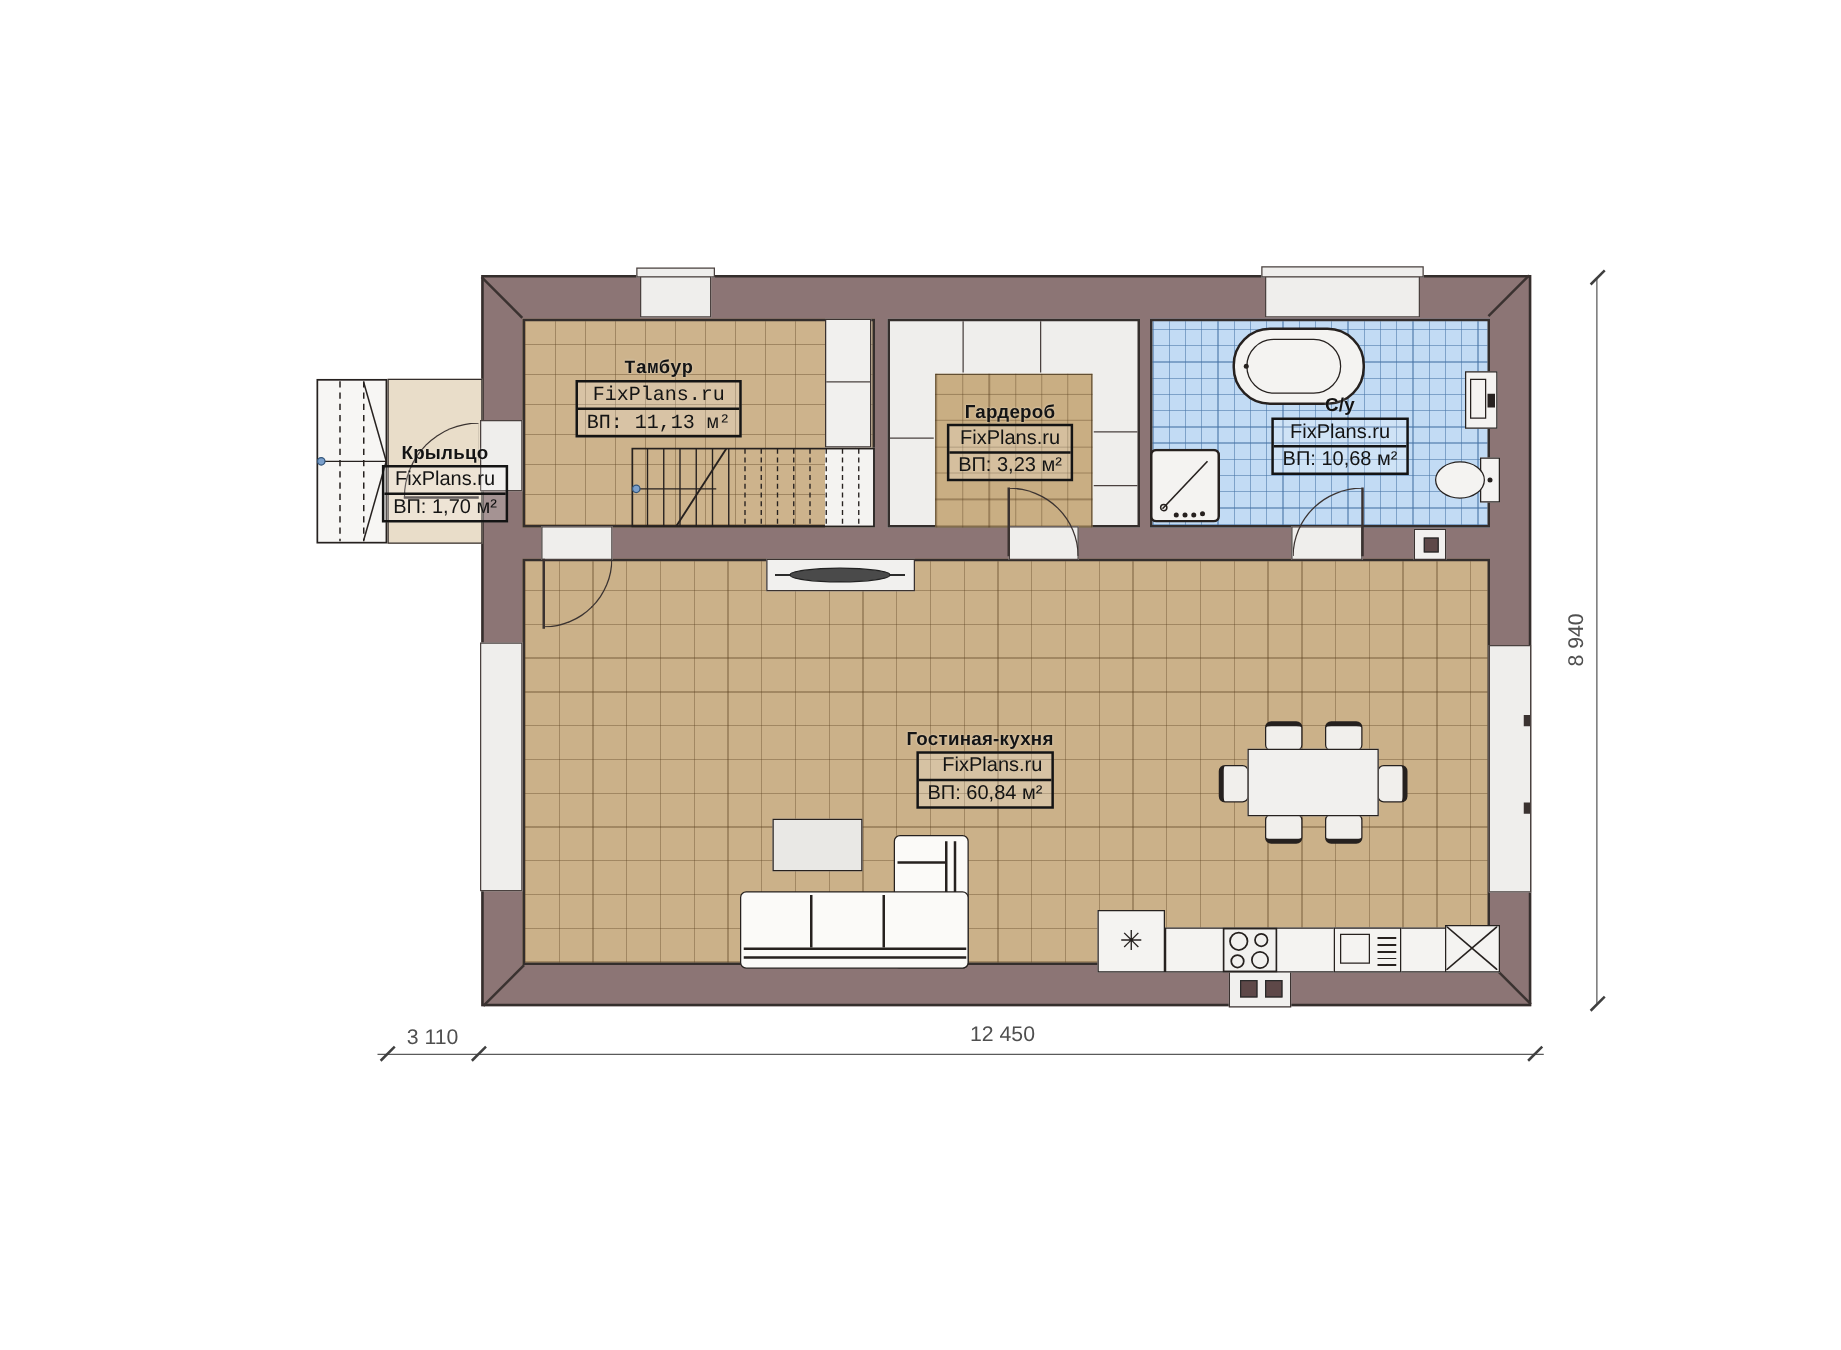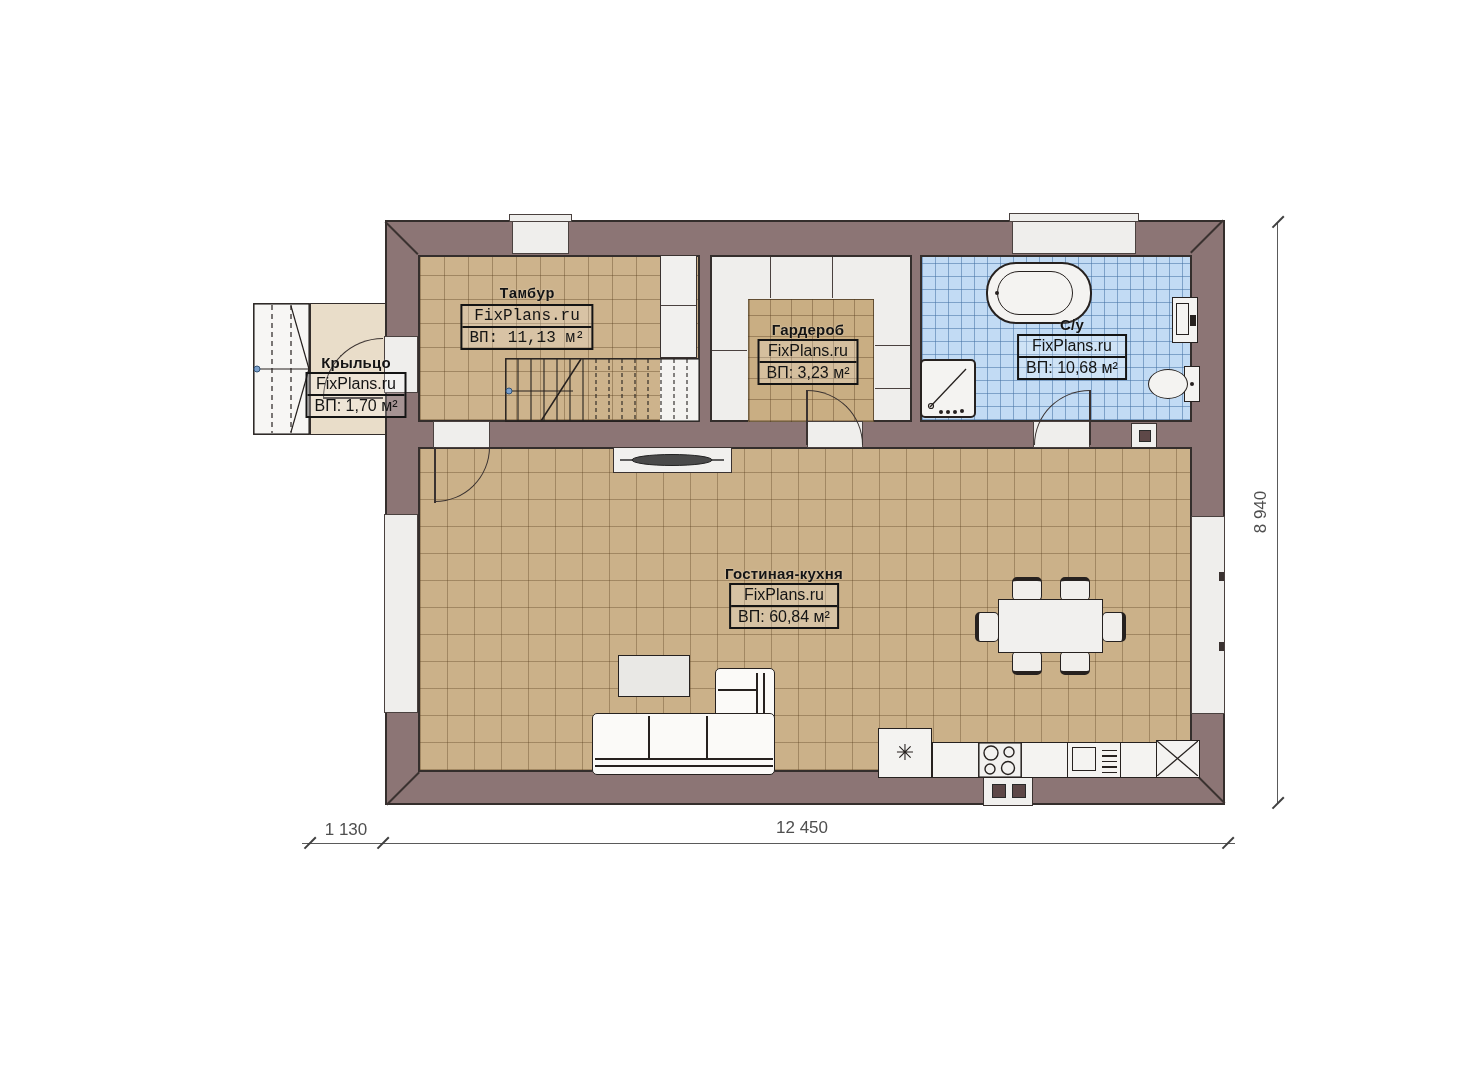--- a/index.html
+++ b/index.html
@@ -230,32 +230,32 @@
       <div class="rl-area">ВП: 10,68 м²</div>
     </div>
   </div>
   <div class="abs room-label" style="left:356px;top:354px;">
     <div class="rl-name">Крыльцо</div>
     <div class="rl-box">
       <div class="rl-brand">FixPlans.ru</div>
       <div class="rl-area">ВП: 1,70 м²</div>
     </div>
   </div>
-  <div class="abs room-label" style="left:784px;top:565px;">
+  <div class="abs room-label" style="left:784px;top:583px;text-align:right;">
     <div class="rl-name">Гостиная-кухня</div>
     <div class="rl-box">
       <div class="rl-brand">FixPlans.ru</div>
       <div class="rl-area">ВП: 60,84 м²</div>
     </div>
   </div>
 
   <div class="abs dim-line" style="left:302px;top:843px;width:933px;height:1.4px;"></div>
   <div class="abs tick" style="left:302px;top:842px;"></div>
   <div class="abs tick" style="left:375px;top:842px;"></div>
   <div class="abs tick" style="left:1220px;top:842px;"></div>
-  <div class="abs dim-text" style="left:346px;top:820px;transform:translateX(-50%);">1 130</div>
+  <div class="abs dim-text" style="left:346px;top:820px;transform:translateX(-50%);">3 110</div>
   <div class="abs dim-text" style="left:802px;top:818px;transform:translateX(-50%);">12 450</div>
   <div class="abs dim-line" style="left:1277px;top:222px;width:1.4px;height:581px;"></div>
   <div class="abs tick" style="left:1270px;top:221px;"></div>
   <div class="abs tick" style="left:1270px;top:802px;"></div>
   <div class="abs dim-text" style="left:1261px;top:512px;transform:translate(-50%,-50%) rotate(-90deg);">8 940</div>
 
 </div>
 
 </body></html>

